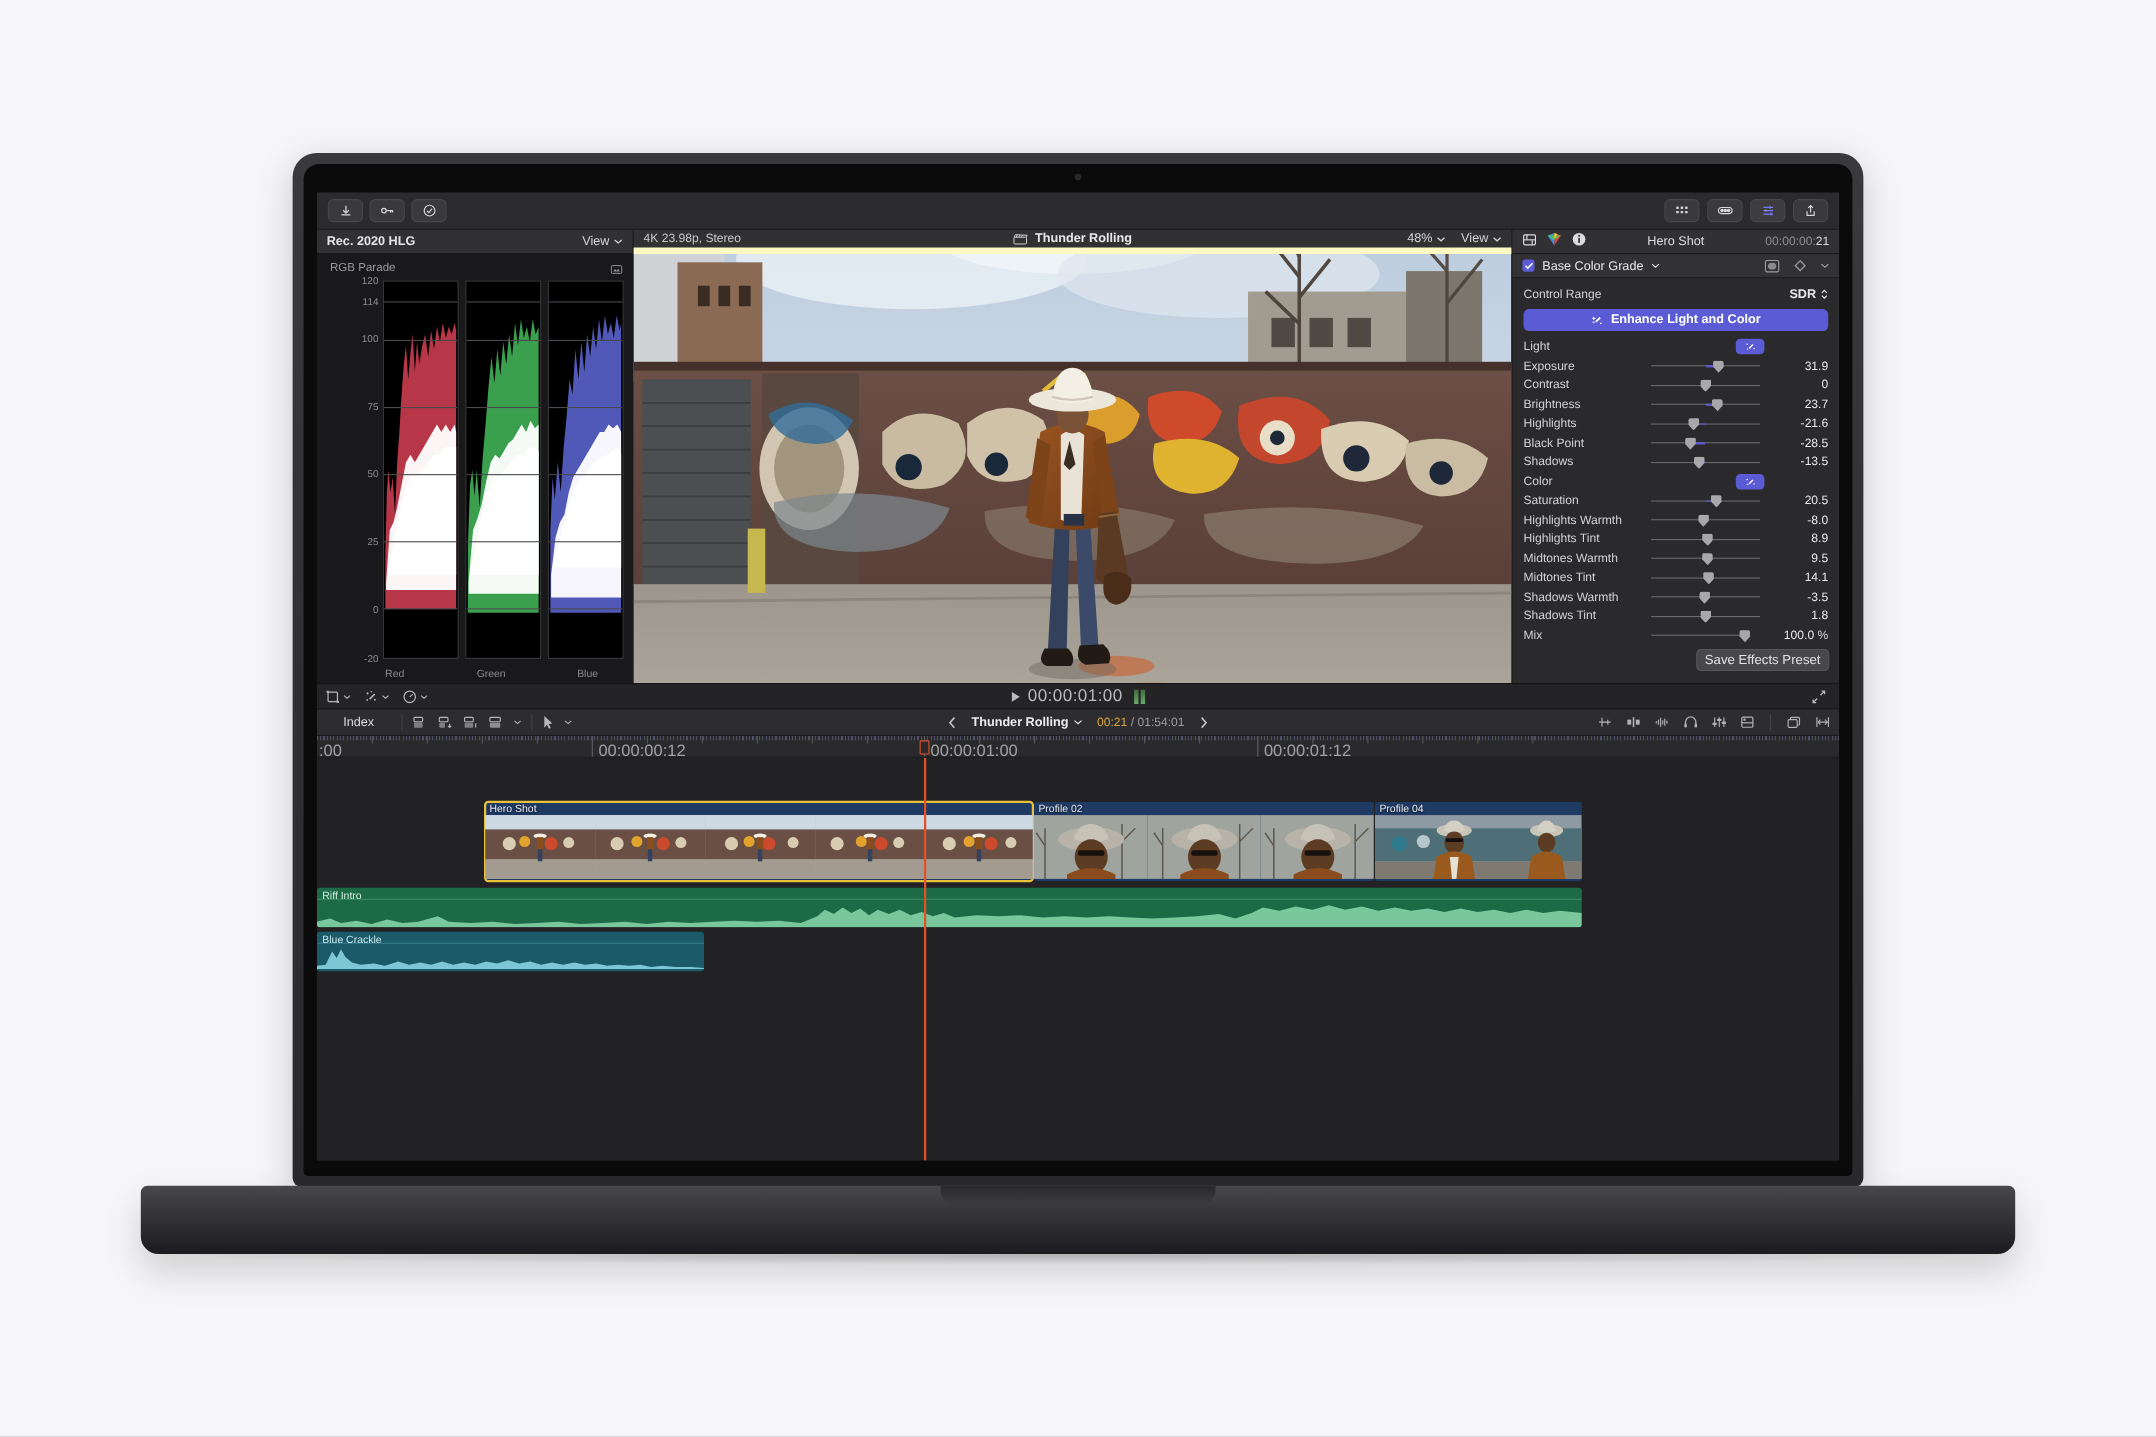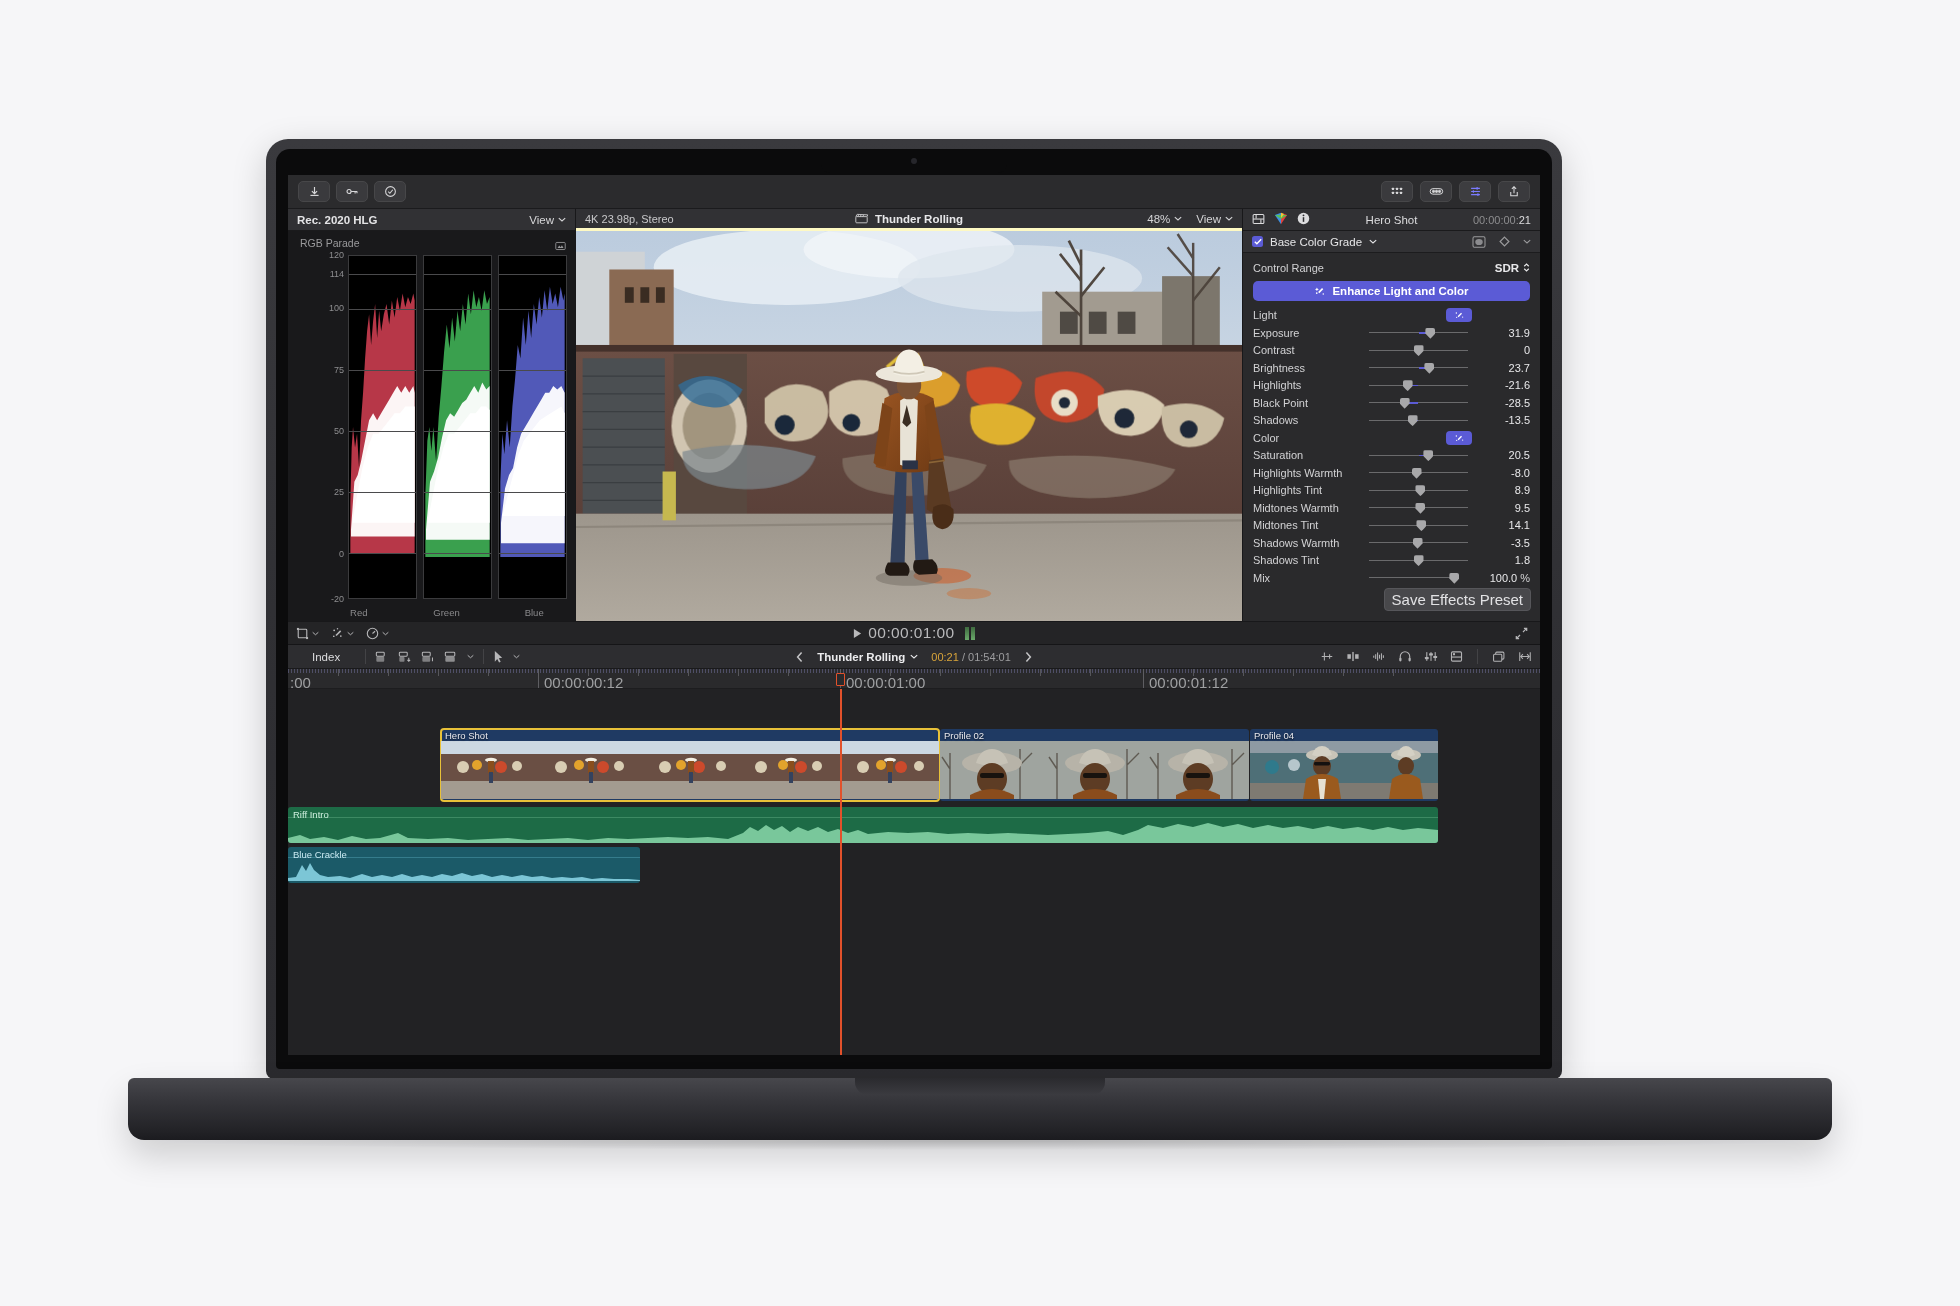--- a/index.html
+++ b/index.html
@@ -7,21 +7,21 @@
     width: 1960px; height: 1306px;
     background: #f5f5f7;
     font-family: "Liberation Sans", sans-serif;
     overflow: hidden;
   }
   .stage { position: relative; width: 1960px; height: 1306px; background: #f6f6f8; }
 
   
   .laptop-lid {
     position: absolute; left: 266px; top: 139px;
-    width: 1296px; height: 940px;
+    width: 1428px; height: 940px;
     background: linear-gradient(180deg,#3a3a3e 0%, #303034 50%, #2a2a2e 100%);
     border-radius: 22px 22px 8px 8px;
     box-shadow: 0 10px 34px rgba(0,0,0,0.18);
   }
   .lid-inner {
     position: absolute; left: 10px; top: 10px; right: 10px; bottom: 10px;
     background: #0b0b0c; border-radius: 14px 14px 4px 4px;
   }
   .notch {
     position: absolute; left: 50%; transform: translateX(-50%); top: 10px;
@@ -95,21 +95,21 @@
   .panes { position: absolute; left: 30px; right: 0; top: 0; bottom: 0; display: flex; gap: 6px; }
   .pane { flex: 1; position: relative; background: #000; border: 1px solid #3b3b3d; overflow: hidden; }
   .gl { position: absolute; left: 0; right: 0; height: 1px; background: #4a4a4c; }
   .chan-names { position: absolute; left: 30px; right: 0; bottom: 3px; display: flex; gap: 6px; }
   .chan-names span { flex: 1; text-align: center; color: #8a8a8c; font-size: 9.5px; }
 
   
   .viewer { flex: 1; display: flex; flex-direction: column; background: #1a1a1c; position: relative; }
   .viewer-hdr {
     height: 22px; background: #313134; display: flex; align-items: center;
-    padding: 0 9px; flex: 0 0 22px; border-bottom: 3px solid #fef9c3; position: relative;
+    padding: 0 9px; flex: 0 0 22px; border-bottom: 6px solid #fef9c3; position: relative;
   }
   .v-info { color: #c8c8ca; font-size: 11px; }
   .v-center { position: absolute; left: 0; right: 0; display: flex; align-items: center; justify-content: center; gap: 7px; pointer-events: none; }
   .v-center .proj { color: #e8e8ea; font-size: 11.5px; font-weight: bold; }
   .v-right { margin-left: auto; display: flex; align-items: center; gap: 14px; }
   .v-right span { color: #d4d4d6; font-size: 11.5px; display: flex; align-items: center; gap: 4px; }
   .video-area { flex: 1; position: relative; overflow: hidden; background: #111; }
 
   
   .inspector { width: 298px; background: #2a2a2c; display: flex; flex-direction: column; border-left: 1px solid #18181a; }
@@ -151,21 +151,21 @@
   .slider { flex: 1; position: relative; height: 14px; margin: 0 8px; }
   .strack { position: absolute; left: 0; right: 0; top: 6.5px; height: 1px; background: #6a6a6c; }
   .sfill { position: absolute; top: 6.5px; height: 1.5px; background: #5b5bd6; }
   .sknob {
     position: absolute; top: 2px; width: 10px; height: 11px; margin-left: -5px;
     background: #a8a8aa; border-radius: 2px 2px 5px 5px; clip-path: polygon(0 0,100% 0,100% 52%,50% 100%,0 52%);
   }
   .preset-row { height: 26px; display: flex; align-items: center; justify-content: flex-end; padding-right: 9px; }
   .preset-btn {
     background: #48484b; border: 1px solid #56565a; border-radius: 4px;
-    color: #e2e2e4; font-size: 15px; padding: 2px 7px;
+    color: #e2e2e4; font-size: 12px; padding: 2px 7px;
   }
 
   
   .transport {
     height: 24px; background: #242426; display: flex; align-items: center;
     padding: 0 8px; flex: 0 0 24px; border-top: 1px solid #18181a; border-bottom: 1px solid #151517;
   }
   .tp-left { display: flex; align-items: center; gap: 12px; color: #b6b6b8; }
   .tp-item { display: flex; align-items: center; gap: 3px; }
   .tc-big { color: #b9b9bb; font-size: 15.5px; letter-spacing: .4px; font-variant-numeric: tabular-nums; display: flex; align-items: center; gap: 6px; }

